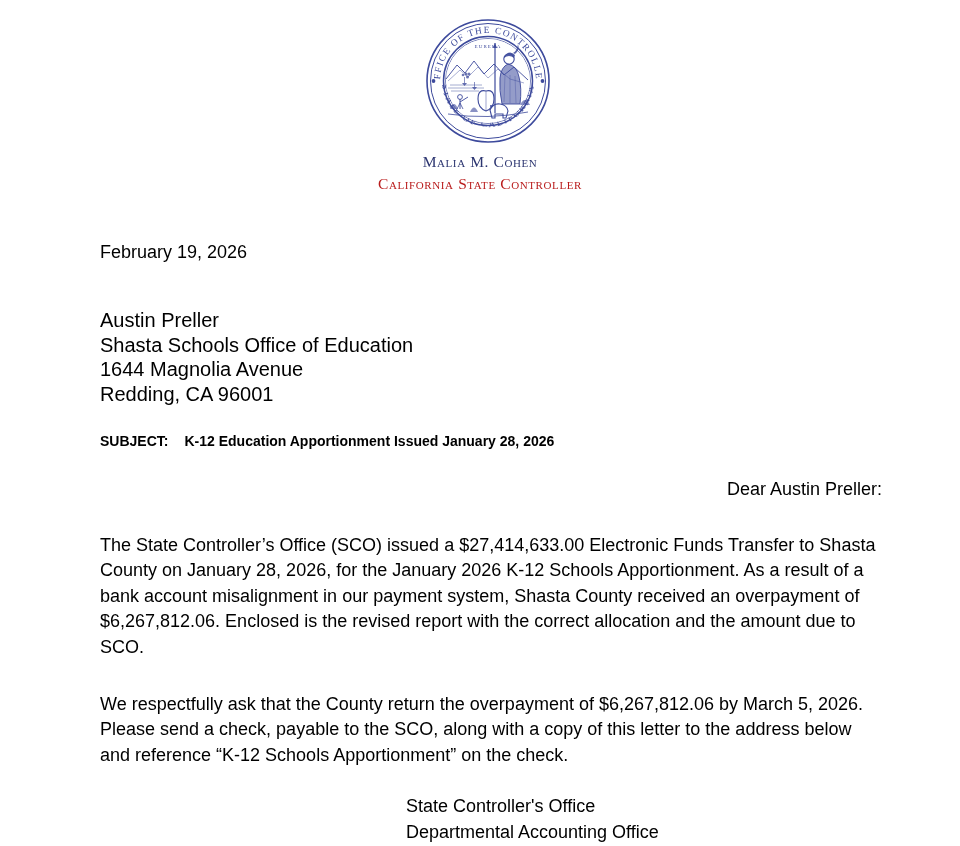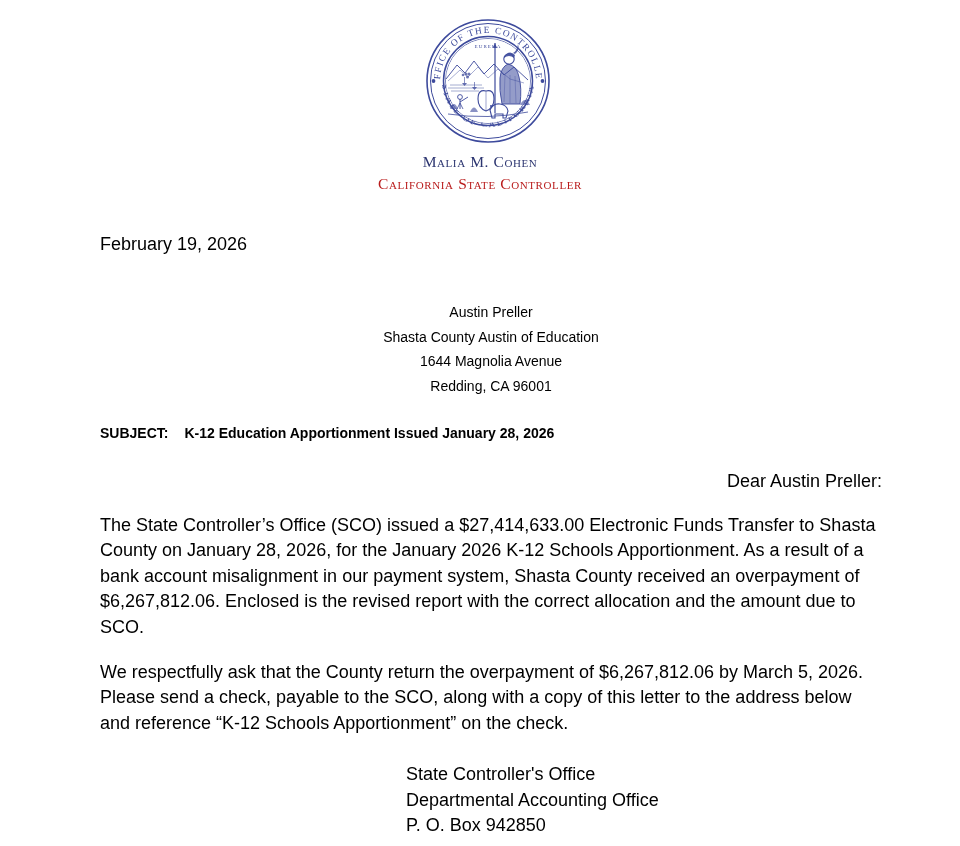--- a/index.html
+++ b/index.html
@@ -77,31 +77,30 @@
   .letter {
     position: absolute;
     left: 100px;
     top: 232px;
     width: 782px;
   }
 
   .date-line {
     font-size: 18px;
     line-height: 24px;
-    margin: 0 0 0 0;
+    margin: 8px 0 0 0;
   }
 
   .recipient {
     margin-top: 44px;
   }
   .recipient div {
-    font-size: 14px;
+    font-size: 20px;
     line-height: 24.5px;
     white-space: nowrap;
-    text-align: center;
   }
 
   .subject-line {
     margin-top: 23px;
     font-size: 14px;
     font-weight: bold;
     line-height: 24px;
     white-space: nowrap;
   }
   .subject-label {
@@ -116,21 +115,21 @@
   }
 
   .salutation {
     margin-top: 24px;
     font-size: 18px;
     line-height: 24px;
     text-align: right;
   }
 
   .para {
-    margin-top: 20px;
+    margin-top: 32px;
     font-size: 18px;
     line-height: 25.4px;
     text-align: left;
   }
 
   .closing-address {
     margin-top: 26px;
     margin-left: 262px;
   }
   .closing-address div {
@@ -236,21 +235,21 @@
       <div class="controller-title">California State Controller</div>
     </div>
   </div>
 
   <div class="letter">
 
     <div class="date-line">February 19, 2026</div>
 
     <div class="recipient">
       <div>Austin Preller</div>
-      <div>Shasta County Austin of Education</div>
+      <div>Shasta Schools Office of Education</div>
       <div>1644 Magnolia Avenue</div>
       <div>Redding, CA 96001</div>
     </div>
 
     <div class="subject-line">
       <span class="subject-label">SUBJECT:</span><span class="subject-gap"></span><span class="subject-text">K-12 Education Apportionment Issued January 28, 2026</span>
     </div>
 
     <div class="salutation">Dear Austin Preller:</div>
 

